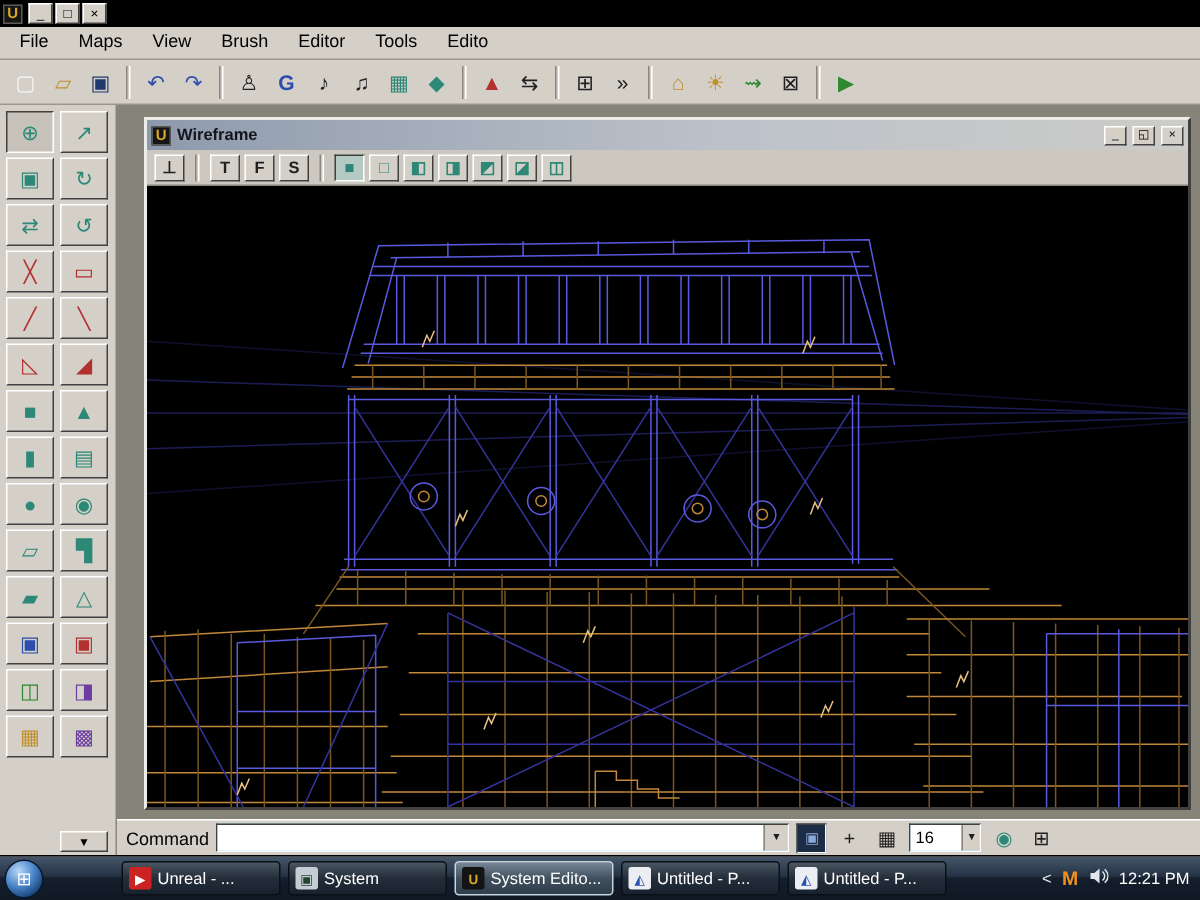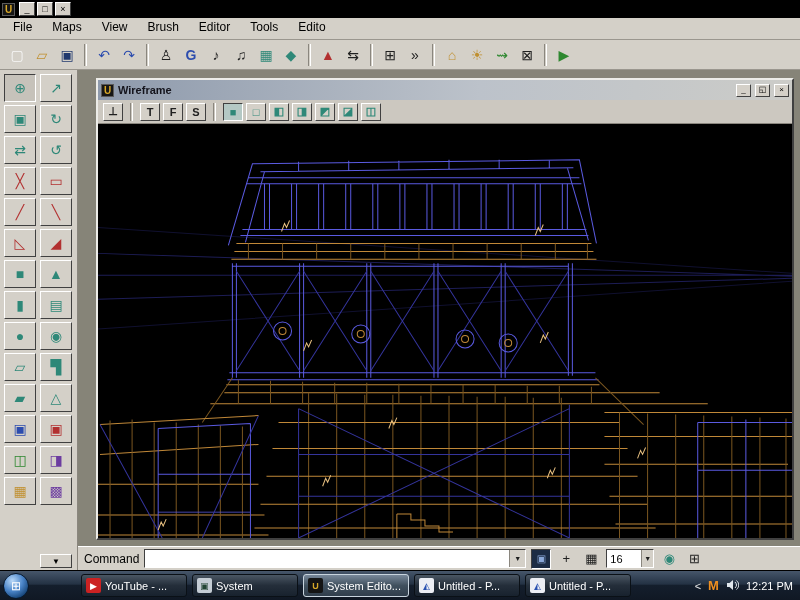--- a/index.html
+++ b/index.html
@@ -385,21 +385,21 @@
     </div>
   </div>
 
   <div class="taskbar">
     <button class="orb">
         <span>⊞</span>
       </button>
     <span class="ql-space"></span>
     <button class="task-btn">
       <span class="task-icon ic-youtube">▶</span>
-      <span class="task-label">YouTube - ...</span>
+      <span class="task-label">Unreal - ...</span>
     </button>
     <button class="task-btn">
       <span class="task-icon ic-system">▣</span>
       <span class="task-label">System</span>
     </button>
     <button class="task-btn active">
       <span class="task-icon ic-unreal">U</span>
       <span class="task-label">System Edito...</span>
     </button>
     <button class="task-btn">

